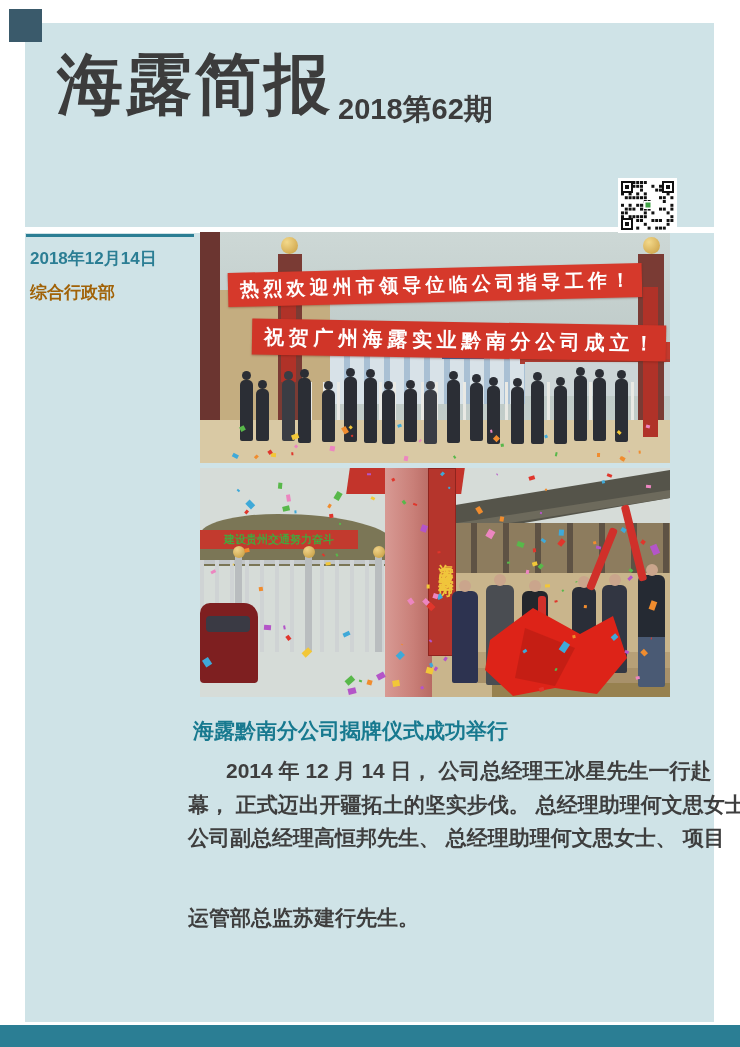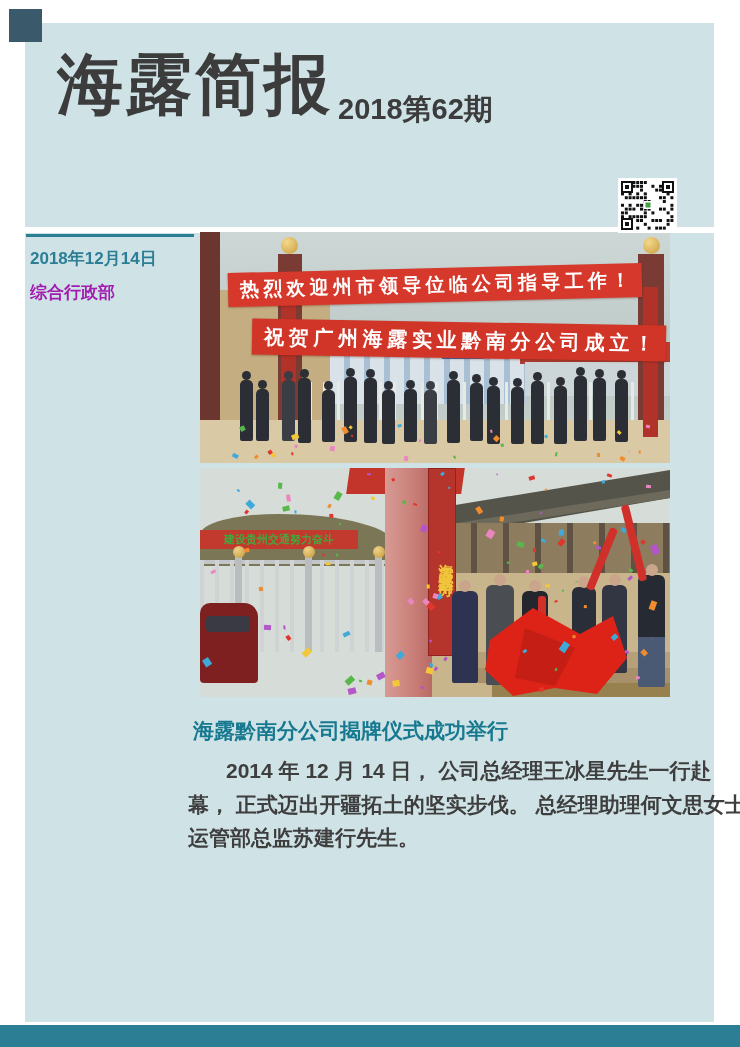--- a/index.html
+++ b/index.html
@@ -18,21 +18,21 @@
   
   .nl-title{left:57px;top:50px;font-size:66px;line-height:1.05;font-weight:bold;
             color:#3c3c3c;letter-spacing:3px;z-index:2;white-space:nowrap;}
   .nl-issue{left:338px;top:90px;font-size:29px;font-weight:bold;color:#3c3c3c;z-index:2;white-space:nowrap;}
   .qr{left:618px;top:178px;width:59px;height:55px;background:#fff;z-index:3;}
   .qr svg{display:block;}
 
   
   .side-rule{left:26px;top:234px;width:168px;height:3px;background:#2b7e94;z-index:2;}
   .side-date{left:30px;top:247px;font-size:17px;font-weight:bold;color:#2b7e94;z-index:2;white-space:nowrap;}
-  .side-dept{left:30px;top:281px;font-size:17px;font-weight:bold;color:#a21caf;z-index:2;white-space:nowrap;}
+  .side-dept{left:30px;top:281px;font-size:17px;font-weight:bold;color:#a16207;z-index:2;white-space:nowrap;}
 
   
   .photo{overflow:hidden;z-index:2;}
   .photo1{left:200px;top:232px;width:470px;height:231px;
           background:linear-gradient(180deg,#cdd8d6 0%,#bdc9c7 55%,#c6cfcb 100%);}
   .photo2{left:200px;top:468px;width:470px;height:229px;background:#d6dcd8;}
   .photo .abs{position:absolute;}
 
   
   .p1-mtn{left:150px;top:88px;width:320px;height:60px;z-index:1;}
@@ -95,21 +95,21 @@
   .p2-cloth{left:285px;top:140px;z-index:7;}
   .p2-tube{position:absolute;width:8px;background:#d0302a;border-radius:3px;z-index:7;}
   .p2-scarf{left:338px;top:128px;width:8px;height:34px;background:#d0302a;z-index:7;border-radius:3px;}
   .confetti-dot{position:absolute;z-index:9;}
 
   
   .art-heading{left:193px;top:717px;font-size:21px;font-weight:bold;color:#17798f;z-index:2;white-space:nowrap;}
   .article{left:188px;top:754px;width:506px;z-index:2;color:#3e3e3e;font-size:21px;font-weight:bold;}
   .art-line{line-height:33.5px;text-align:justify;text-align-last:justify;white-space:nowrap;}
   .art-line.first{text-indent:38px;}
-  .art-line.last{text-align-last:left;}
+  .art-line.last{text-align-last:left;margin-top:46px;}
 </style>
 </head>
 <body>
 
 <div class="page">
 
   <div class="abs corner-square"></div>
 
   <div class="abs header-panel"></div>
   <div class="abs nl-title">海露简报</div>
@@ -436,17 +436,18 @@
         <div class="confetti-dot" style="left: 226.001px; top: 116.799px; width: 4.15056px; height: 3.18357px; background: rgb(242, 199, 56); transform: rotate(90deg);"></div>
         <div class="confetti-dot" style="left: 287.055px; top: 61.5013px; width: 6.94679px; height: 7.51681px; background: rgb(236, 134, 192); transform: rotate(30deg);"></div>
         <div class="confetti-dot" style="left: 339.908px; top: 44.209px; width: 2.23467px; height: 1.76222px; background: rgb(180, 85, 200); transform: rotate(11deg);"></div>
       </div>
   </div>
 
   <div class="abs art-heading">海露黔南分公司揭牌仪式成功举行</div>
   <div class="abs article" id="article-body">
       <div class="art-line first">2014 年 12 月 14 日， 公司总经理王冰星先生一行赴</div>
       <div class="art-line">幕， 正式迈出开疆拓土的坚实步伐。 总经理助理何文思女士</div>
+      <div class="art-line">公司副总经理高恒邦先生、 总经理助理何文思女士、 项目</div>
       <div class="art-line last">运管部总监苏建行先生。</div>
     </div>
 
   <div class="abs footer-bar"></div>
 </div>
 
 </body></html>

